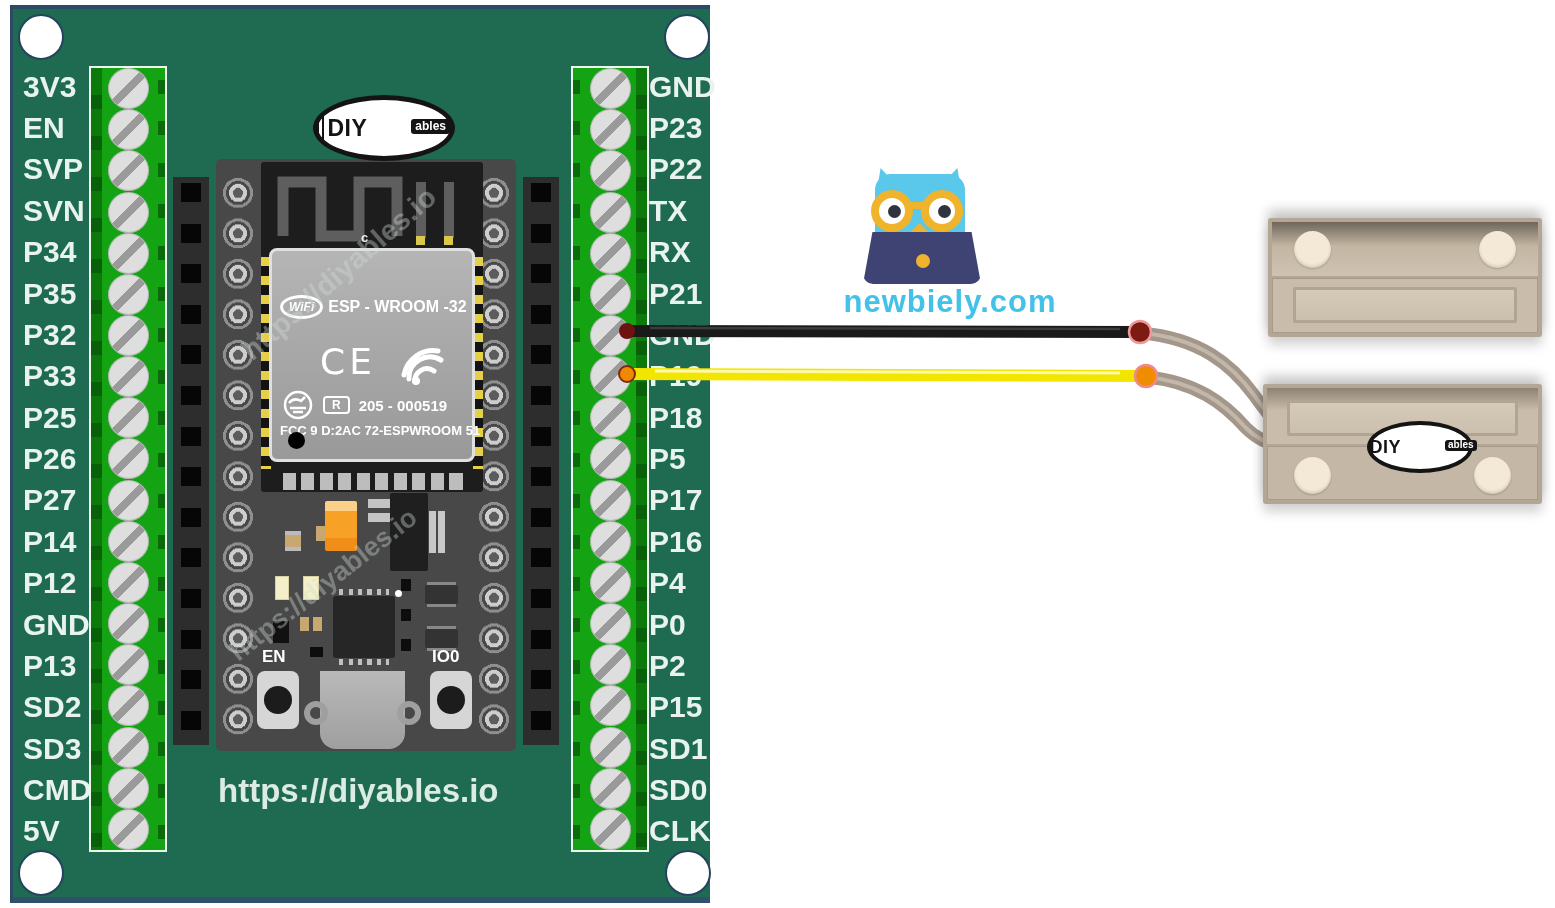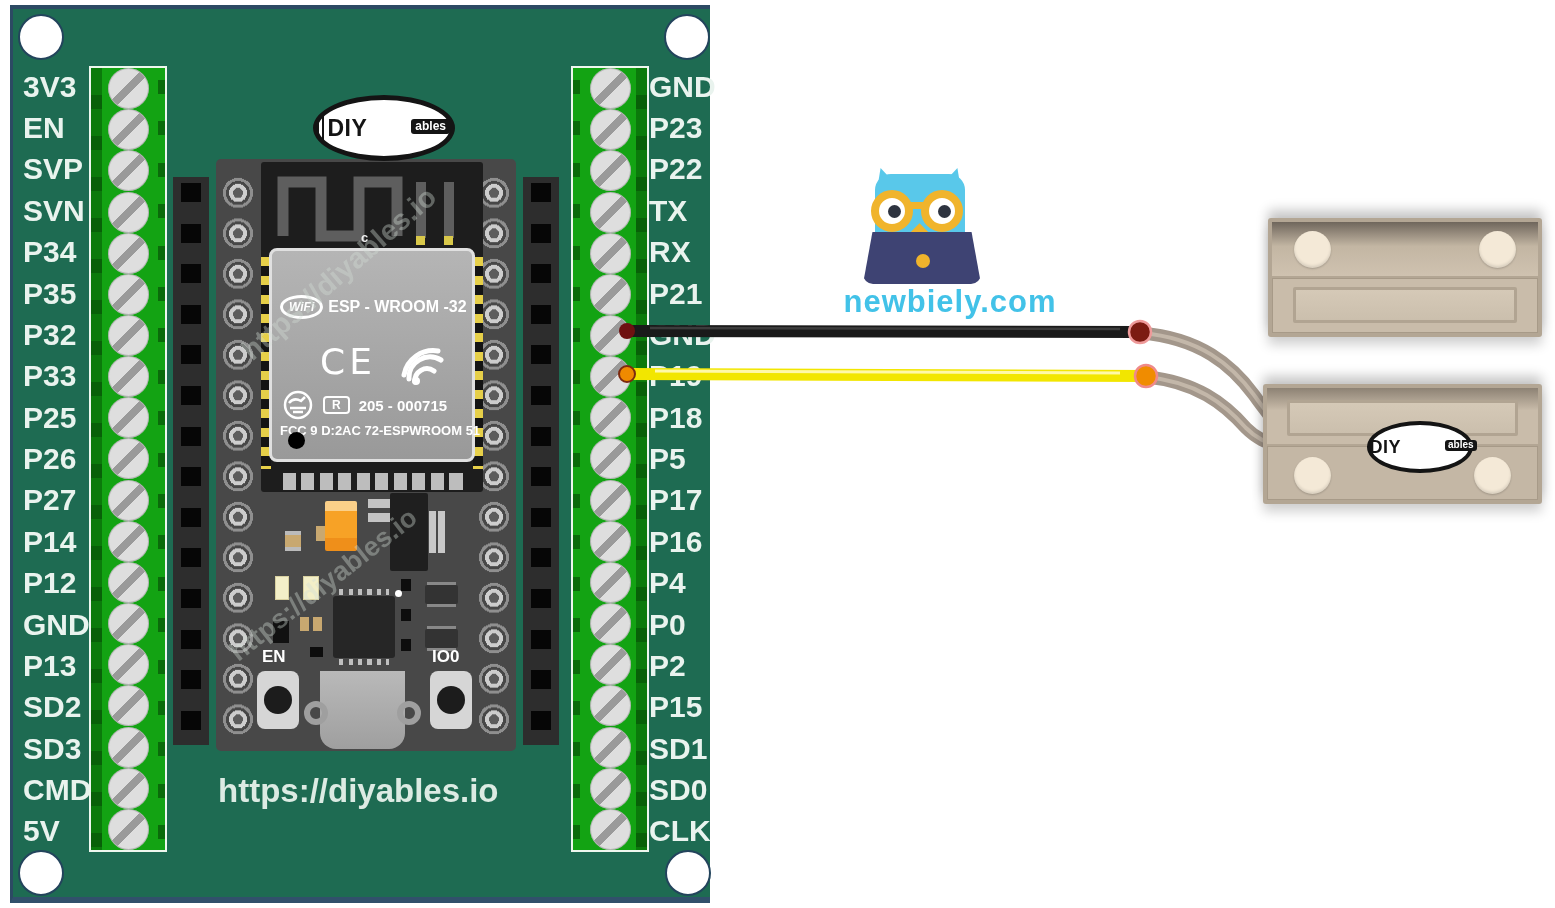--- a/index.html
+++ b/index.html
@@ -342,21 +342,21 @@
             </svg>
           </div>
           <div class="row-cert">
             <svg width="32" height="32" viewBox="0 0 32 32">
               <circle cx="16" cy="16" r="13" fill="none" stroke="#fff" stroke-width="2.5"></circle>
               <path d="M7,14 q5,-6 12,-2 l4,-4" fill="none" stroke="#fff" stroke-width="2.5"></path>
               <line x1="8" y1="19" x2="24" y2="19" stroke="#fff" stroke-width="2.5"></line>
               <line x1="11" y1="23" x2="21" y2="23" stroke="#fff" stroke-width="2.5"></line>
             </svg>
             <span class="r-box">R</span>
-            <span class="cert-no">205 - 000715</span>
+            <span class="cert-no">205 - 000519</span>
           </div>
           <div class="row-fcc">FCC 9 D:2AC 72-ESPWROOM 51</div>
           <div class="shield-dot"></div>
         </div>
       </div>
 
       <div class="cmp" style="left:109px;top:342px;width:32px;height:50px;background:linear-gradient(180deg,#fbd089 0 20%,var(--orange-capacitor,#f7a226) 20% 74%,#ef8f1a 74%);border-radius:2px;"></div>
       <div class="cmp" style="left:152px;top:340px;width:22px;height:9px;background:#c4c4c4;"></div>
       <div class="cmp" style="left:152px;top:354px;width:22px;height:9px;background:#c4c4c4;"></div>
       <div class="cmp" style="left:174px;top:334px;width:38px;height:78px;background:#1f1f1f;border-radius:2px;"></div>

